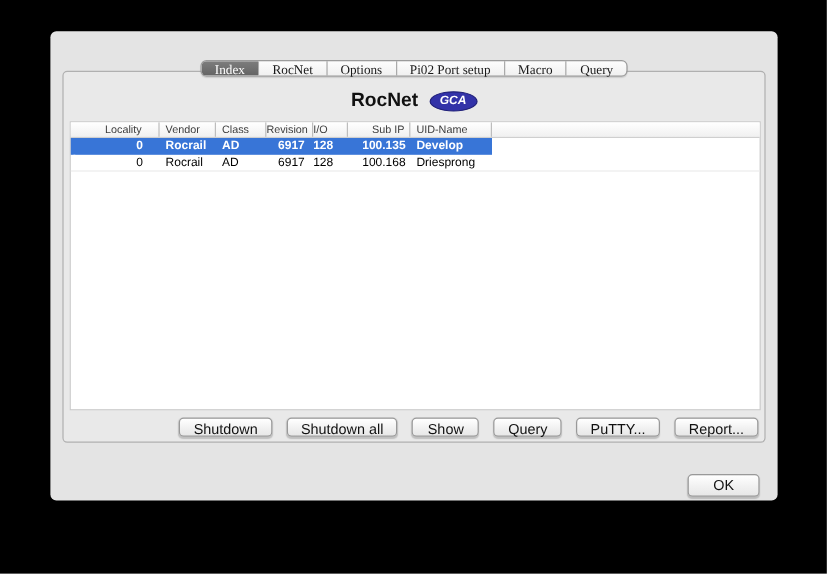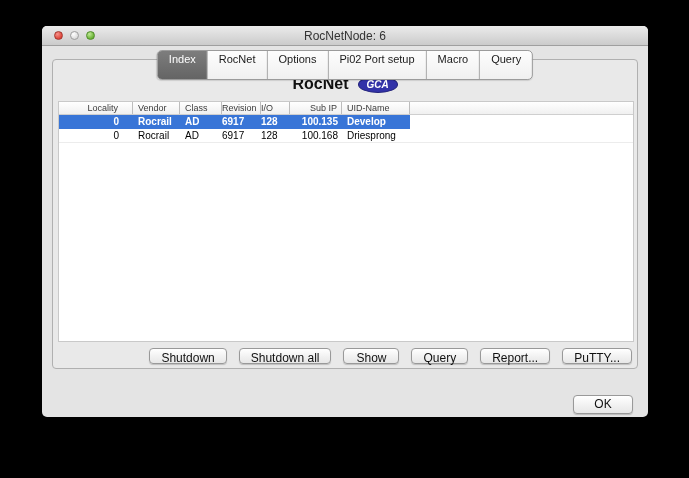--- a/index.html
+++ b/index.html
@@ -30,22 +30,23 @@
   .light.red   { background: radial-gradient(circle at 35% 30%, #f7938b, #dd4338 70%); border: 0.5px solid #a33830; }
   .light.gray  { background: radial-gradient(circle at 35% 30%, #ffffff, #d9d9d9 75%); border: 0.5px solid #9e9e9e; }
   .light.green { background: radial-gradient(circle at 35% 30%, #c0e997, #69b234 70%); border: 0.5px solid #4f8c2a; }
 
   .tabstrip {
     position: absolute; top: 24px; left: 50%; transform: translateX(-50%);
     display: flex; z-index: 3;
     background: linear-gradient(#fdfdfd, #f0f0f0);
     border: 1px solid #9b9b9b;
     border-radius: 5px;
-    height: 30px;
+    height: 14px;
     box-shadow: 0 1px 1px rgba(0,0,0,0.12);
+    font-family: Liberation Serif, serif;
   }
   .tab {
     font-size: 11px; line-height: 17px; color: #1a1a1a;
     padding: 0 11px; white-space: nowrap;
     border-right: 1px solid #a8a8a8;
   }
   .tab:last-child { border-right: none; border-radius: 0 4px 4px 0; }
   .tab.selected {
     background: linear-gradient(#7d7d7d, #646464);
     color: #fff; border-radius: 4px 0 0 4px;
@@ -95,21 +96,21 @@
     width: 351px;
     background: #3875d7;
     color: #fff; font-weight: bold;
   }
   .row + .row { border-bottom: 1px solid #ececec; }
   .cell { line-height: 14px; white-space: nowrap; overflow: hidden; }
   .c0 { width: 28px; text-align: left; padding-right: 13px; margin-top: 12px; }
   .c1 { width: 46px; text-align: right; padding-right: 14px; }
   .c2 { width: 47px; text-align: left;  padding-left: 5px; }
   .c3 { width: 42px; text-align: left;  padding-left: 5px; }
-  .c4 { width: 39px; text-align: left; padding-right: 0; }
+  .c4 { width: 39px; text-align: right; padding-right: 7px; }
   .c5 { width: 29px; text-align: left; padding-right: 4px; }
   .c6 { width: 52px; text-align: right; padding-right: 4px; }
   .c7 { width: 68px; text-align: left;  padding-left: 5px; }
 
   .btnrow {
     position: absolute; right: 5px; top: 288px;
     display: flex; gap: 12px;
   }
   .btn {
     height: 16px; min-width: 56px; padding: 0 11px;
@@ -126,28 +127,20 @@
     position: absolute; right: 15px; top: 369px;
     height: 19px; width: 60px; padding: 0;
     line-height: 17px;
   }
 </style>
 </head>
 <body>
 
 <div class="window">
 
-  <div class="titlebar">
-    <div class="traffic">
-      <span class="light red"></span>
-      <span class="light gray"></span>
-      <span class="light green"></span>
-    </div>
-    <div class="title">RocNetNode: 6</div>
-  </div>
 
   <div class="tabstrip">
     <div class="tab selected">Index</div>
     <div class="tab">RocNet</div>
     <div class="tab">Options</div>
     <div class="tab">Pi02 Port setup</div>
     <div class="tab">Macro</div>
     <div class="tab">Query</div>
   </div>
 
@@ -192,21 +185,21 @@
         <div class="cell c6">100.168</div>
         <div class="cell c7">Driesprong</div>
       </div>
     </div>
 
     <div class="btnrow">
       <button class="btn">Shutdown</button>
       <button class="btn">Shutdown all</button>
       <button class="btn">Show</button>
       <button class="btn">Query</button>
+      <button class="btn">PuTTY...</button>
       <button class="btn">Report...</button>
-      <button class="btn">PuTTY...</button>
     </div>
 
   </div>
 
   <button class="btn ok-btn">OK</button>
 
 </div>
 
 </body></html>

